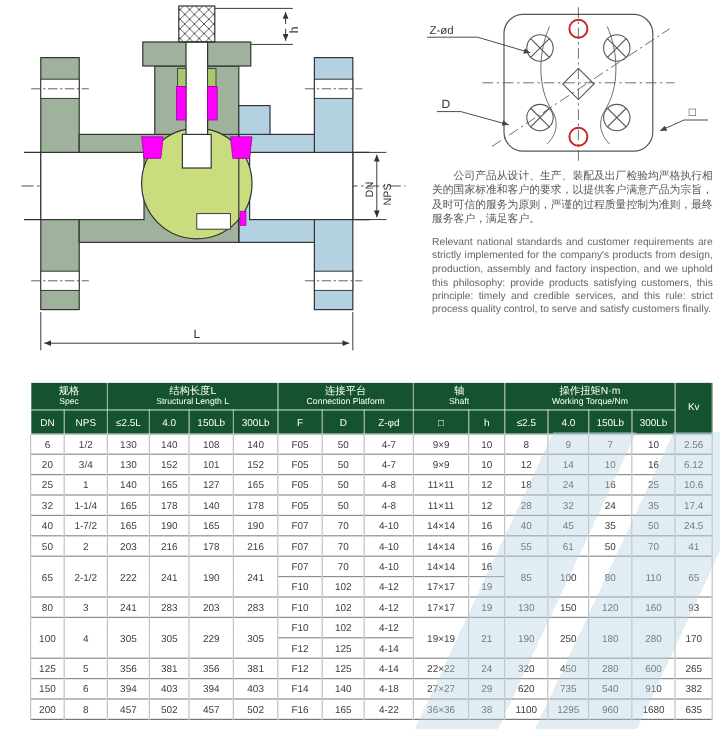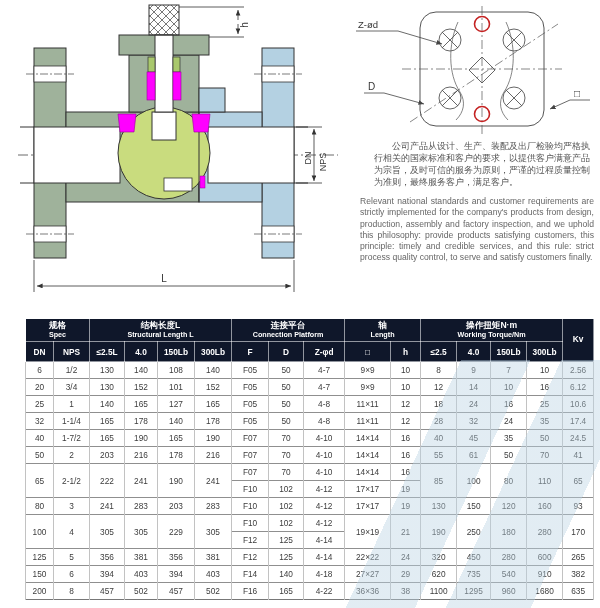--- a/index.html
+++ b/index.html
@@ -6,29 +6,29 @@
   #page{position:relative;width:600px;height:608px;background:#fff;overflow:hidden;
         font-family:"Liberation Sans",sans-serif;color:#3c3c3c;}
 
   
   #valve-drawing{position:absolute;left:14px;top:0px;}
   #flange-view{position:absolute;left:352px;top:4px;}
 
   
   #commitment{position:absolute;left:360px;top:140px;width:234px;}
   #commitment .zh-title{font-size:9.5px;color:#4a4a4a;margin:0 0 1px 0;}
-  #commitment .zh-body{font-size:9px;line-height:1.34;color:#555;text-indent:2em;margin:0 0 8px 14px;}
+  #commitment .zh-body{font-size:9px;line-height:1.34;color:#555;text-indent:2em;margin:0 0 8px 0;}
   #commitment .en-title{font-size:9px;color:#5f5f5f;margin:0;}
   #commitment .en-body{font-size:8.6px;line-height:1.3;color:#666;text-align:justify;margin:0;}
 
   
   #table-wrap{position:absolute;left:25px;top:318px;width:568px;}
   table.spec{border-collapse:collapse;table-layout:fixed;width:568px;
              font-size:8.3px;text-align:center;border:1px solid #777;}
-  table.spec thead th{background:#0f172a;color:#fff;font-weight:bold;
+  table.spec thead th{background:#14532d;color:#fff;font-weight:normal;
              border:1px solid rgba(255,255,255,.55);padding:1px 0;margin-left:40px;}
   table.spec thead .grp th{height:20px;line-height:1.12;}
   table.spec thead .grp .zh{display:block;font-size:8.6px;}
   table.spec thead .grp .en{display:block;font-size:7.2px;}
   table.spec thead .sub th{height:17px;font-size:8.3px;}
   table.spec tbody td{border-left:1px solid #c2c2c2;border-right:1px solid #c2c2c2;
              border-top:1px solid #8f8f8f;height:16px;padding:0;background:transparent;color:#3c3c3c;}
   
   #watermark{position:absolute;left:330px;top:360px;width:270px;height:248px;pointer-events:none;
      background:linear-gradient(115deg,
@@ -211,21 +211,21 @@
           <th colspan="4">
               <span class="zh">结构长度L</span>
               <span class="en">Structural Length L</span>
             </th>
           <th colspan="3">
               <span class="zh">连接平台</span>
               <span class="en">Connection Platform</span>
             </th>
           <th colspan="2">
               <span class="zh">轴</span>
-              <span class="en">Length</span>
+              <span class="en">Shaft</span>
             </th>
           <th colspan="4">
               <span class="zh">操作扭矩N·m</span>
               <span class="en">Working Torque/Nm</span>
             </th>
           <th rowspan="2">Kv</th>
         </tr>
         <tr class="sub">
           <th>DN</th>
           <th>NPS</th>

